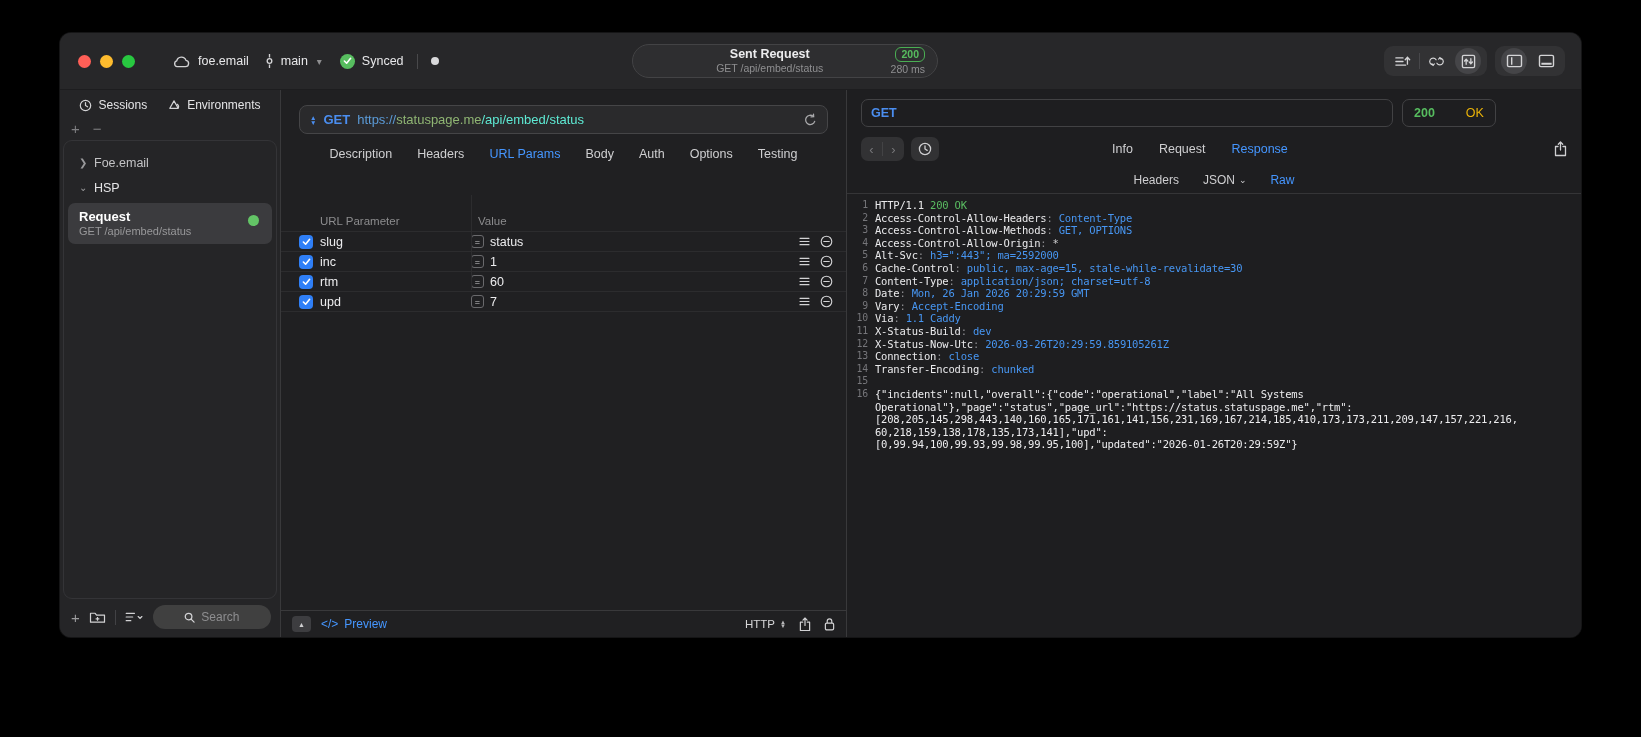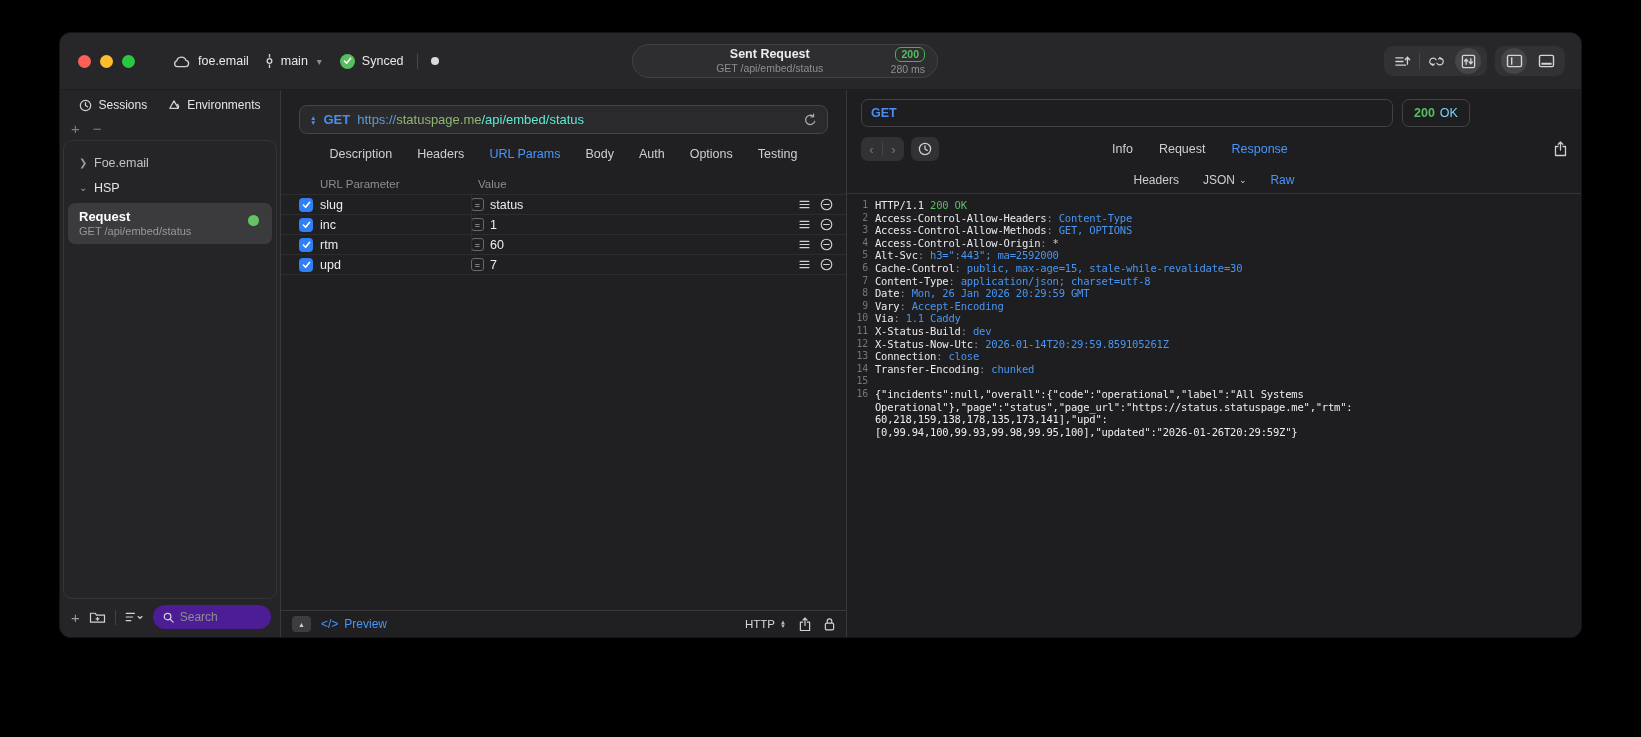--- a/index.html
+++ b/index.html
@@ -62,42 +62,42 @@
   .sb-group{height:25px;display:flex;align-items:center;gap:7px;padding-left:15px;font-size:12.5px;}
   .sb-chev{color:#9a9a9c;font-size:10px;width:8px;}
   .sb-group.dim{color:#c3c3c5;}
   .sb-group.lit{color:#e4e4e6;}
   .sb-request{margin:3px 4px;background:#3b3b3e;border-radius:7px;padding:6px 11px 7px;position:relative;}
   .sb-req-title{font-size:13px;font-weight:600;color:#fff;}
   .sb-req-sub{font-size:11px;color:#98989a;margin-top:1px;}
   .sb-greendot{position:absolute;right:13px;top:12px;width:11px;height:11px;border-radius:50%;background:#63c466;}
   .sb-bottom{height:36px;display:flex;align-items:center;gap:9px;padding:0 9px 4px 11px;color:#9c9c9e;}
   .sb-bsep{width:1px;height:15px;background:#424245;}
-  .sb-search{flex:1;height:24px;background:#4c1d95;border-radius:12px;display:flex;align-items:center;
-    gap:6px;padding:0 10px;color:#8e8e90;font-size:12px;}
+  .sb-search{flex:1;height:24px;background:#404040;border-radius:12px;display:flex;align-items:center;
+    gap:6px;padding:0 10px;color:#8e8e90;font-size:12px;justify-content:center;}
 
   
   .midpanel{width:566px;background:#202022;border-right:1px solid #39393b;display:flex;flex-direction:column;}
   .url-bar{margin:15px 18px 0;height:29px;background:#2a2a2c;border:1px solid #454547;border-radius:8px;
     display:flex;align-items:center;gap:7px;padding:0 10px;font-size:13px;}
   .updown{display:flex;flex-direction:column;line-height:5px;font-size:6.5px;color:var(--method-blue);}
   .method{color:var(--method-blue);font-weight:700;}
   .u-scheme{color:#5b9bd8;}
   .u-host{color:var(--host-green);}
   .u-path{color:#5eead4;}
   .url-spacer{flex:1;}
   .req-tabs{height:40px;display:flex;align-items:center;justify-content:center;gap:25px;font-size:12.5px;}
   .tab{color:#cfcfd1;cursor:default;display:flex;align-items:center;gap:4px;}
   .tab.active{color:var(--accent);}
   .tab .chev{font-size:9px;color:#cfcfd1;margin-top:1px;}
 
   .param-table{position:relative;font-size:12.5px;}
   .pt-vline{position:absolute;left:190px;top:21px;bottom:22px;width:1px;background:#2c2c2e;}
   .pt-head{height:21px;display:flex;align-items:center;color:#8c8c8e;font-size:11.5px;
-    border-bottom:1px solid #2c2c2e;padding-left:39px;}
+    border-bottom:1px solid #2c2c2e;padding-left:39px;margin-top:37px;}
   .pt-head .cn{width:158px;}
   .prow{height:20px;display:flex;align-items:center;padding-left:18px;border-bottom:1px solid #2c2c2e;}
   .pcheck{width:14px;height:14px;border-radius:4px;background:var(--checkbox-blue);
     display:flex;align-items:center;justify-content:center;flex:none;}
   .pname{width:151px;margin-left:7px;color:#ececee;}
   .peq{width:13px;height:13px;border:1px solid #69696c;border-radius:3px;color:#cfcfd1;
     font-size:9px;display:flex;align-items:center;justify-content:center;flex:none;margin-right:6px;}
   .pval{flex:1;color:#ececee;}
   .picons{display:flex;align-items:center;gap:10px;padding-right:13px;color:#8e8e90;}
   .prow.ghost{color:#76767a;border-bottom:none;height:22px;}
@@ -113,21 +113,21 @@
 
   
   .rightpanel{flex:1;background:#1e1e20;display:flex;flex-direction:column;min-width:0;}
   .resp-top{height:44px;display:flex;align-items:center;gap:9px;padding:2px 14px 0;}
   .resp-url-box{width:532px;height:28px;border:1px solid #424244;border-radius:7px;display:flex;
     align-items:center;padding:0 9px;font-size:12.5px;color:var(--method-blue);white-space:nowrap;overflow:hidden;}
   .resp-url-box .m{font-weight:700;margin-right:6px;}
   .resp-status-box{height:28px;border:1px solid #424244;border-radius:7px;display:flex;align-items:center;
     gap:5px;padding:0 11px;font-size:12.5px;}
   .resp-status-box .c{color:var(--success-green);font-weight:700;}
-  .resp-status-box .t{color:#7dd3fc;}
+  .resp-status-box .t{color:#eab308;margin-left:26px;}
   .resp-nav{height:30px;display:flex;align-items:center;padding:0 14px;position:relative;}
   .nav-pill{background:#323234;border-radius:7px;height:24px;display:flex;align-items:center;color:#77777a;}
   .nav-pill .nbtn{width:21px;text-align:center;font-size:13px;}
   .nav-pill .nsep{width:1px;height:14px;background:#434345;}
   .clock-pill{background:#323234;border-radius:7px;height:24px;width:28px;display:flex;
     align-items:center;justify-content:center;color:#cfcfd1;margin-left:7px;}
   .resp-tabs{position:absolute;left:50%;transform:translateX(-58%);display:flex;gap:26px;
     font-size:12.5px;color:#e0e0e2;}
   .share-top{position:absolute;right:14px;color:#cfcfd1;}
   .resp-viewtabs{height:28px;display:flex;align-items:center;justify-content:center;gap:24px;
@@ -570,25 +570,26 @@
           <div class="cl"><span class="ln">2</span><span class="hname">Access-Control-Allow-Headers</span><span class="hsep">: </span><span class="hval">Content-Type</span></div>
           <div class="cl"><span class="ln">3</span><span class="hname">Access-Control-Allow-Methods</span><span class="hsep">: </span><span class="hval">GET, OPTIONS</span></div>
           <div class="cl"><span class="ln">4</span><span class="hname">Access-Control-Allow-Origin</span><span class="hsep">: </span><span class="hplain">*</span></div>
           <div class="cl"><span class="ln">5</span><span class="hname">Alt-Svc</span><span class="hsep">: </span><span class="hval">h3=":443"; ma=2592000</span></div>
           <div class="cl"><span class="ln">6</span><span class="hname">Cache-Control</span><span class="hsep">: </span><span class="hval">public, max-age=15, stale-while-revalidate=30</span></div>
           <div class="cl"><span class="ln">7</span><span class="hname">Content-Type</span><span class="hsep">: </span><span class="hval">application/json; charset=utf-8</span></div>
           <div class="cl"><span class="ln">8</span><span class="hname">Date</span><span class="hsep">: </span><span class="hval">Mon, 26 Jan 2026 20:29:59 GMT</span></div>
           <div class="cl"><span class="ln">9</span><span class="hname">Vary</span><span class="hsep">: </span><span class="hval">Accept-Encoding</span></div>
           <div class="cl"><span class="ln">10</span><span class="hname">Via</span><span class="hsep">: </span><span class="hval">1.1 Caddy</span></div>
           <div class="cl"><span class="ln">11</span><span class="hname">X-Status-Build</span><span class="hsep">: </span><span class="hval">dev</span></div>
-          <div class="cl"><span class="ln">12</span><span class="hname">X-Status-Now-Utc</span><span class="hsep">: </span><span class="hval">2026-01-14T20:29:59.859105261Z</span></div>
+          <div class="cl"><span class="ln">12</span><span class="hname">X-Status-Now-Utc</span><span class="hsep">: </span><span class="hval">2026-03-26T20:29:59.859105261Z</span></div>
           <div class="cl"><span class="ln">13</span><span class="hname">Connection</span><span class="hsep">: </span><span class="hval">close</span></div>
           <div class="cl"><span class="ln">14</span><span class="hname">Transfer-Encoding</span><span class="hsep">: </span><span class="hval">chunked</span></div>
           <div class="cl"><span class="ln">15</span></div>
           <div class="cl"><span class="ln">16</span><span class="hbody">{"incidents":null,"overall":{"code":"operational","label":"All Systems</span></div>
           <div class="cl"><span class="ln"></span><span class="hbody">Operational"},"page":"status","page_url":"https://status.statuspage.me","rtm":</span></div>
+          <div class="cl"><span class="ln"></span><span class="hbody">[208,205,145,298,443,140,160,165,171,161,141,156,231,169,167,214,185,410,173,173,211,209,147,157,221,216,</span></div>
           <div class="cl"><span class="ln"></span><span class="hbody">60,218,159,138,178,135,173,141],"upd":</span></div>
           <div class="cl"><span class="ln"></span><span class="hbody">[0,99.94,100,99.93,99.98,99.95,100],"updated":"2026-01-26T20:29:59Z"}</span></div>
         </div>
     </div>
 
   </div>
 </div>
 
 </body></html>

